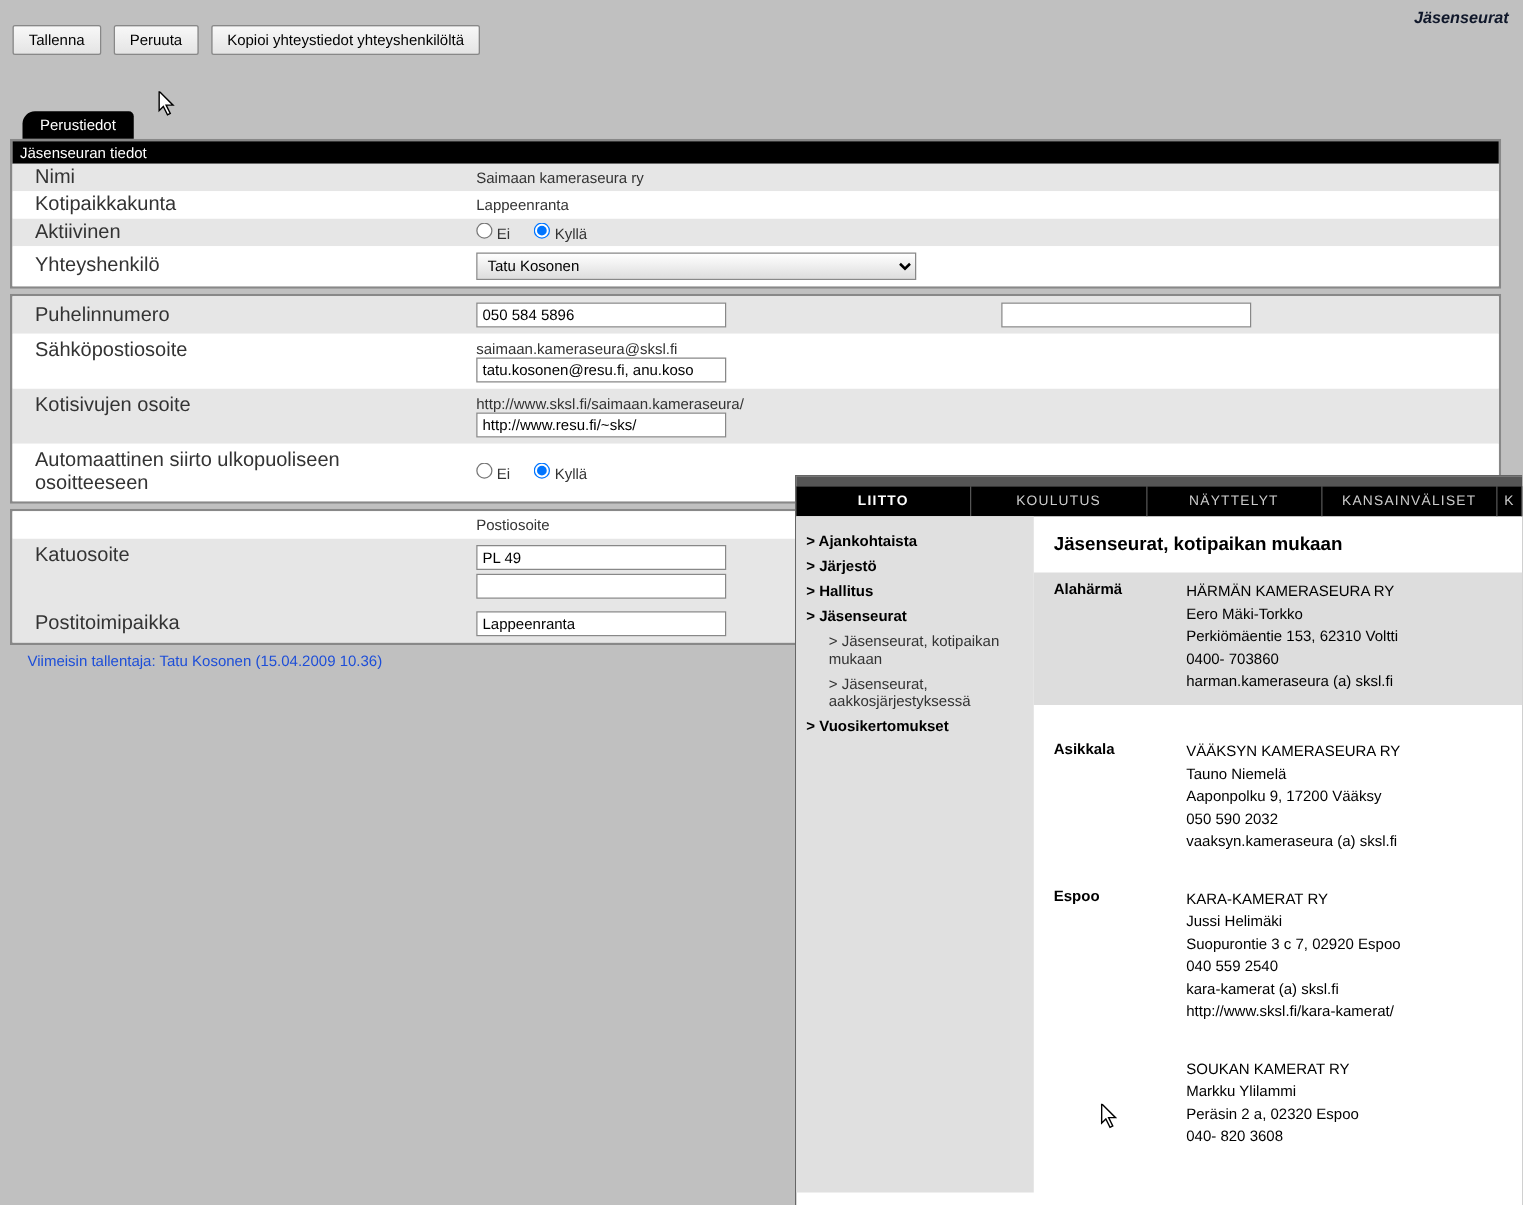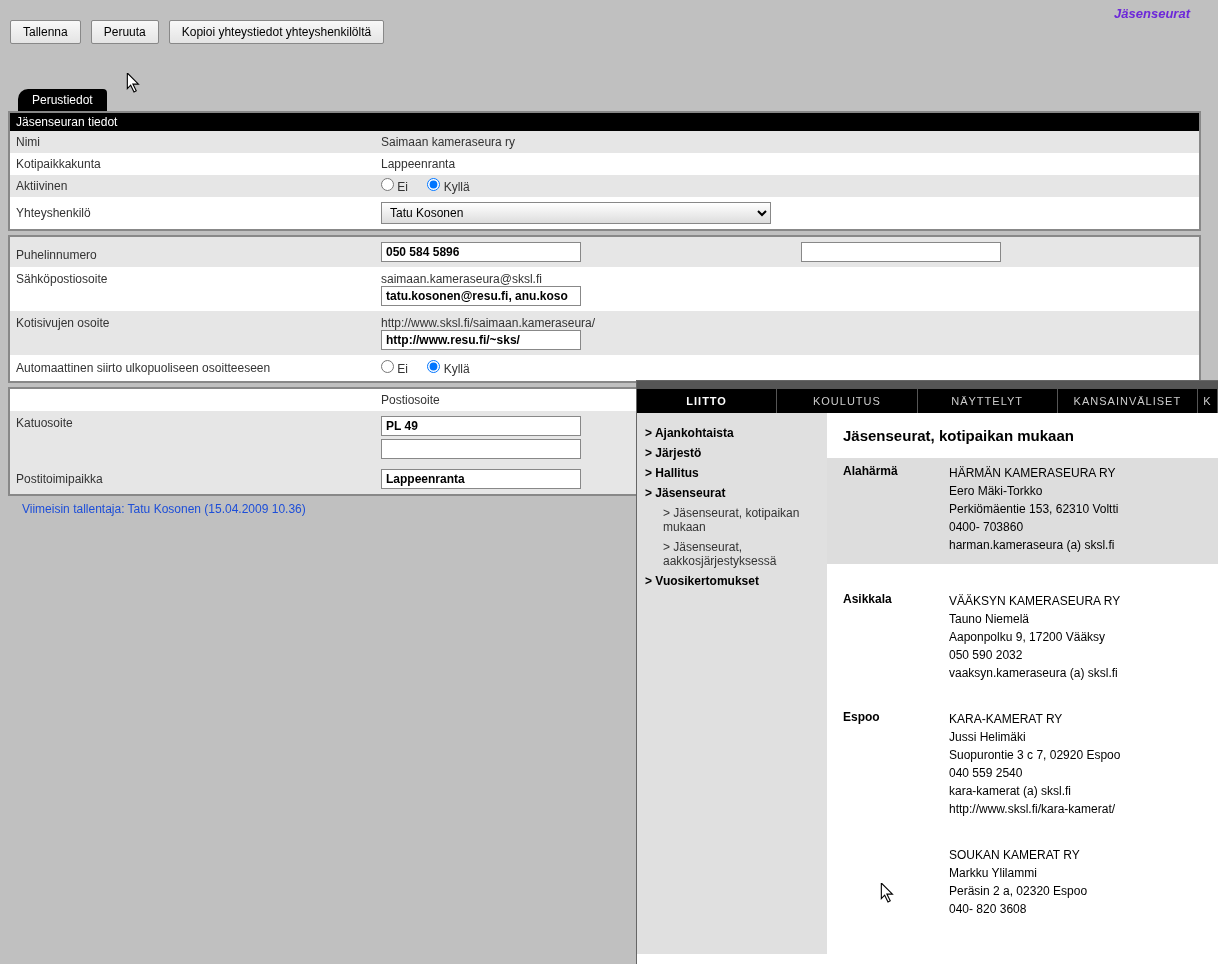--- a/index.html
+++ b/index.html
@@ -21,25 +21,25 @@
 .btn {
   background: linear-gradient(#f8f8f8, #e4e4e4);
   border: 1px solid #888;
   border-radius: 2px;
   padding: 4px 12px;
   font-size: 12px;
   cursor: pointer;
 }
 .breadcrumb-right {
   position: absolute;
-  right: 28px;
+  right: 11px;
   top: 6px;
   font-weight: bold;
   font-style: italic;
-  color: #6d28d9;
+  color: #0f172a;
   font-size: 13px;
 }
 .cursor1 { position:absolute; left:126px; top:73px; pointer-events:none; }
 .cursor2 { position:absolute; left:880px; top:883px; pointer-events:none; }
 .tab-wrap { margin: 40px 8px 0 8px; }
 .tab {
   display: inline-block;
   background: #000;
   color: #fff;
   padding: 4px 14px;
@@ -55,27 +55,27 @@
   font-size: 12px;
 }
 .panel {
   border: 2px solid #888;
   margin: 0 17px 4px 8px;
   background: #fff;
 }
 .row { display:flex; align-items:center; min-height:22px; }
 .row.odd  { background:#e6e6e6; }
 .row.even { background:#fff; }
-.label-col { width:365px; padding:2px 6px; font-size:12px; color:#333; }
+.label-col { width:365px; padding:2px 18px; font-size:16px; color:#333; }
 .val-col   { flex:1; padding:2px 6px; font-size:12px; color:#333; }
 input[type=text].field {
-  width:200px; border:1px solid #888; padding:2px 4px; font-size:12px;font-weight:bold;
+  width:200px; border:1px solid #888; padding:2px 4px; font-size:12px;
 }
 select.field {
-  width:390px; border:1px solid #888; padding:2px 4px; font-size:12px;
+  width:352px; border:1px solid #888; padding:2px 4px; font-size:12px;
   background:linear-gradient(#fff,#ddd);
 }
 .radio-group label { margin-right:16px; font-size:12px; }
 .saved-by {
   margin:6px 22px; font-size:12px; color:#1d4ed8;
 }
 
 
 .overlay {
   position:absolute;

